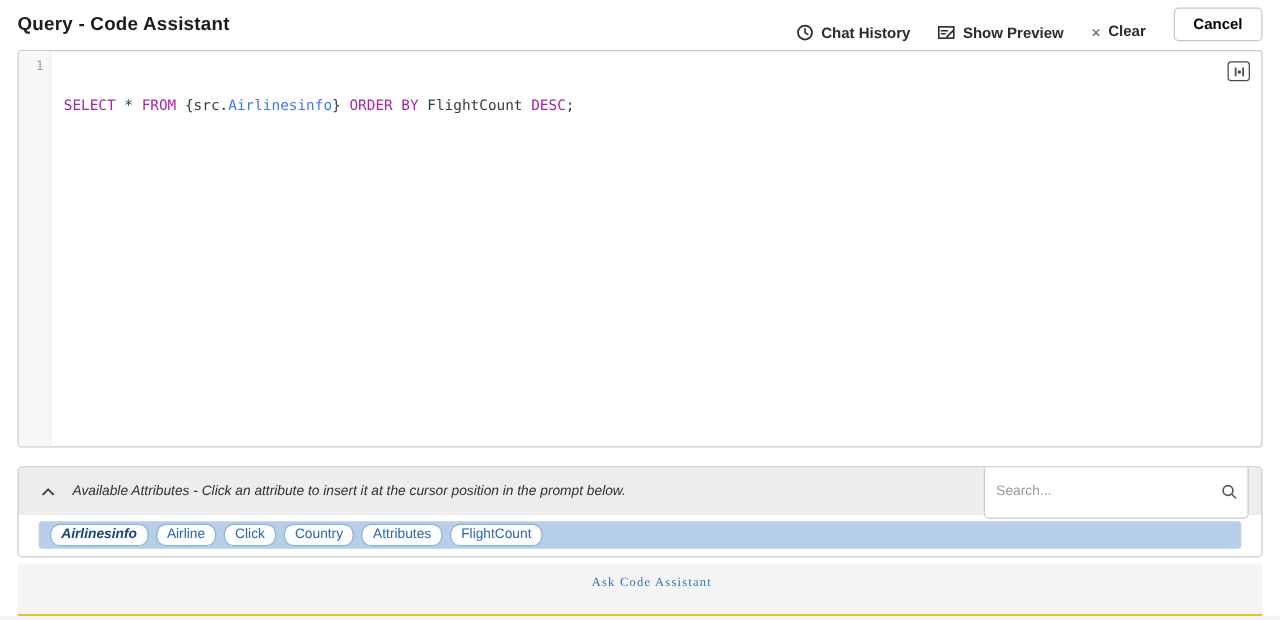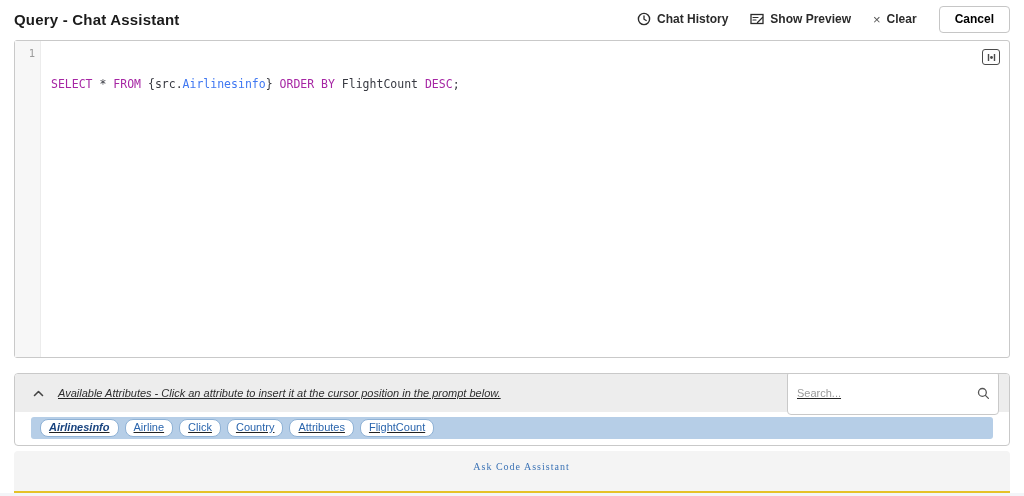--- a/index.html
+++ b/index.html
@@ -13,21 +13,21 @@
 
   
   .header {
     height:38px;
     display:flex;
     align-items:center;
     justify-content:space-between;
     padding:0 14px 0 14px;
   }
   .page-title { font-size:15px; font-weight:700; color:#1b1b1b; letter-spacing:.2px; }
-  .toolbar { display:flex; align-items:center; gap:22px; }
+  .toolbar { display:flex; align-items:flex-end; gap:22px; }
   .tool-btn {
     display:flex; align-items:center; gap:6px;
     font-size:12px; font-weight:600; color:#2b2b2b;
     background:none; border:none; cursor:pointer;
     font-family:"Liberation Sans", sans-serif;
   }
   .tool-btn .x-glyph { font-size:13px; color:#555; font-weight:400; }
   .btn {
     height:27px; display:flex; align-items:center; gap:6px;
     border-radius:4px; font-size:12px; font-weight:600;
@@ -69,21 +69,20 @@
     cursor:pointer;
   }
 
   
   .attr-panel {
     margin:15px 14px 0 14px;
     border:1px solid #c9c9c9;
     border-radius:4px;
     background:#fff;
     overflow:hidden;
-    text-decoration:underline;
   }
   .attr-header {
     height:38px; background:#ededed;
     display:flex; align-items:center;
     padding:0 10px 0 16px; gap:12px;
   }
   .attr-desc { font-size:11px; font-style:italic; color:#2f2f2f; flex:1; }
   .chev { display:flex; align-items:center; cursor:pointer; padding:2px; }
   .search-box {
     width:212px; height:44px;
@@ -131,21 +130,21 @@
     text-align:center;
   }
   .below-strip { height:6px; background:#f3f5f8; }
 
   svg { display:block; }
 </style>
 </head>
 <body>
 
 <div class="header">
-  <div class="page-title">Query - Chat Assistant</div>
+  <div class="page-title">Query - Code Assistant</div>
   <div class="toolbar">
 
     <button class="tool-btn">
       <span>
         <svg width="14" height="14" viewBox="0 0 14 14">
           <circle cx="7" cy="7" r="5.6" fill="none" stroke="#2b2b2b" stroke-width="1.4"></circle>
           <path d="M7 4v3.2l2.2 1.3" fill="none" stroke="#2b2b2b" stroke-width="1.3" stroke-linecap="round"></path>
         </svg>
       </span>
       <span>Chat History</span>

